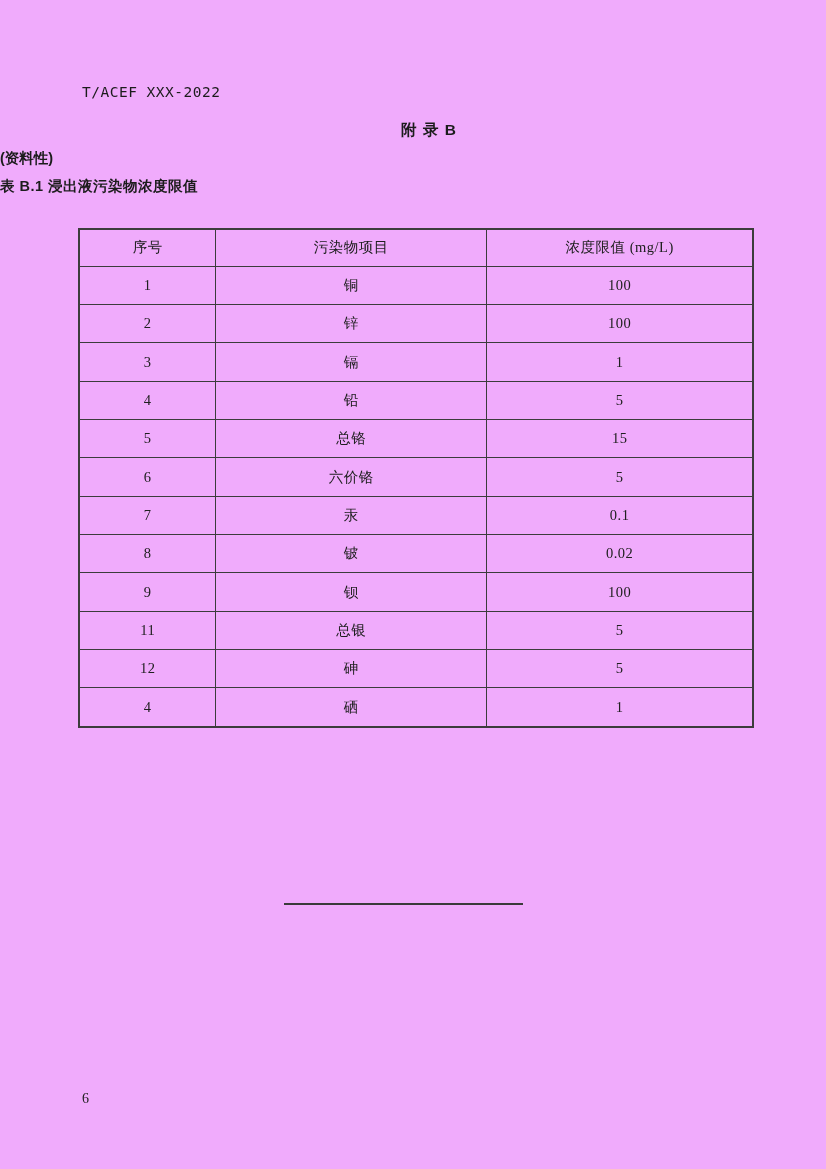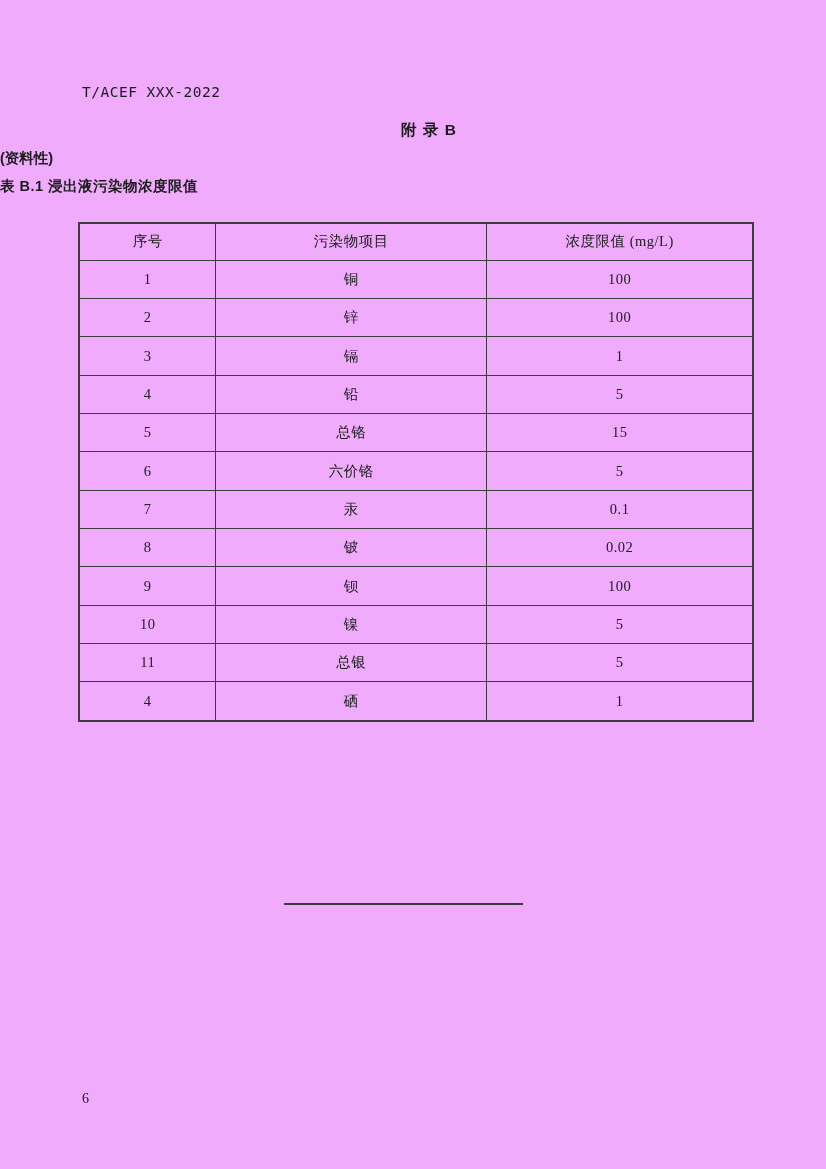--- a/index.html
+++ b/index.html
@@ -57,21 +57,21 @@
     text-align: left;
     font-family: "Liberation Sans", "DejaVu Sans", sans-serif;
     font-weight: bold;
     font-size: 14.5px;
     letter-spacing: 0.5px;
     color: #1c1c1c;
   }
   table.limits-table {
     position: absolute;
     left: 78px;
-    top: 222px;
+    top: 228px;
     width: 676px;
     height: 500px;
     border-collapse: collapse;
     table-layout: fixed;
     border: 2px solid #3c3c3c;
   }
   table.limits-table th,
   table.limits-table td {
     border: 1px solid #3c3c3c;
     text-align: center;
@@ -170,27 +170,27 @@
           <td>8</td>
           <td>铍</td>
           <td>0.02</td>
         </tr>
         <tr>
           <td>9</td>
           <td>钡</td>
           <td>100</td>
         </tr>
         <tr>
-          <td>10</td>
-          <td>镍</td>
-          <td>5</td>
-        </tr>
-        <tr>
           <td>11</td>
           <td>总银</td>
+          <td>5</td>
+        </tr>
+        <tr>
+          <td>12</td>
+          <td>砷</td>
           <td>5</td>
         </tr>
         <tr>
           <td>4</td>
           <td>硒</td>
           <td>1</td>
         </tr>
       </tbody>
   </table>
 

